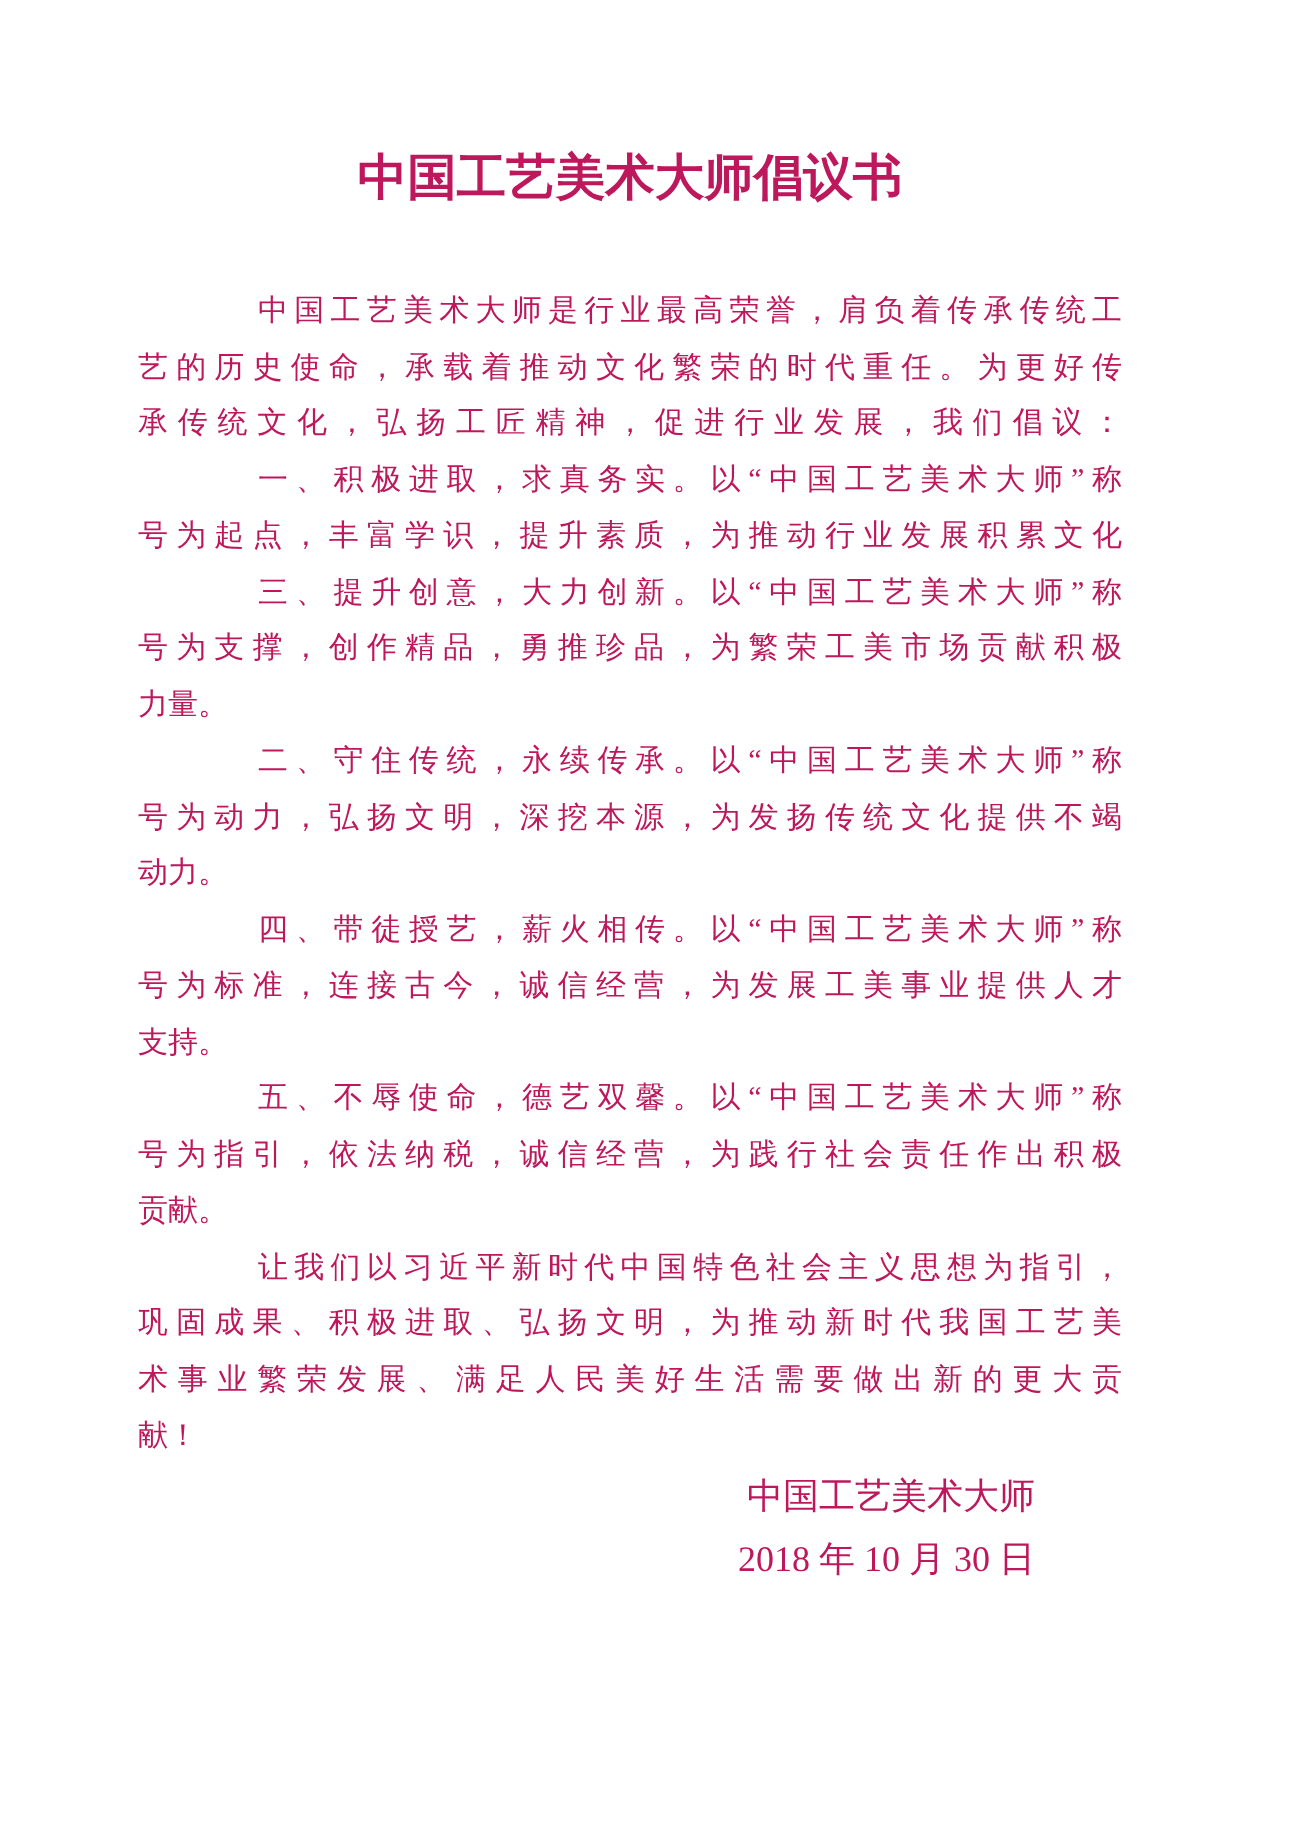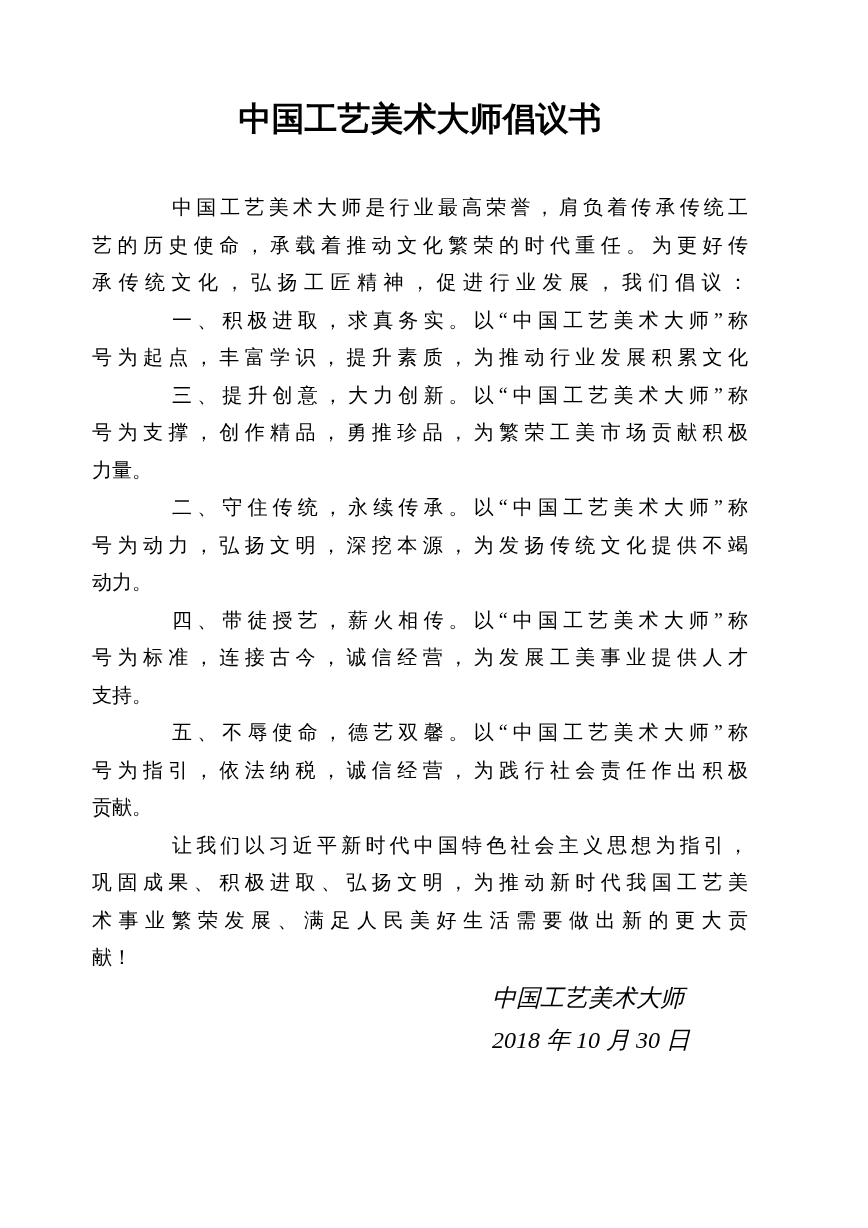--- a/index.html
+++ b/index.html
@@ -2,21 +2,21 @@
 <html><head>
 <meta charset="utf-8">
 <style>
   html, body { margin: 0; padding: 0; }
   .page {
     position: relative;
     width: 868px;
     height: 1228px;
     background: #ffffff;
     font-family: "Liberation Serif", "DejaVu Serif", serif;
-    color: #000000;
+    color: #be185d;
     overflow: hidden;
   }
   .content {
     position: absolute;
     left: 92px;
     top: 0;
     width: 656px;
   }
   .doc-title {
     margin: 97px 0 0 0;
@@ -42,22 +42,21 @@
     text-align: left;
     text-align-last: left;
   }
   .sign-block {
     margin-top: 0;
     text-align: right;
     padding-right: 58px;
   }
   .sign-inner {
     display: inline-block;
-    text-align: left;
-    font-style: italic;
+    text-align: right;
   }
   .sign-line {
     font-size: 24px;
     line-height: 42px;
   }
 </style>
 </head>
 <body>
 
 <div class="page">

